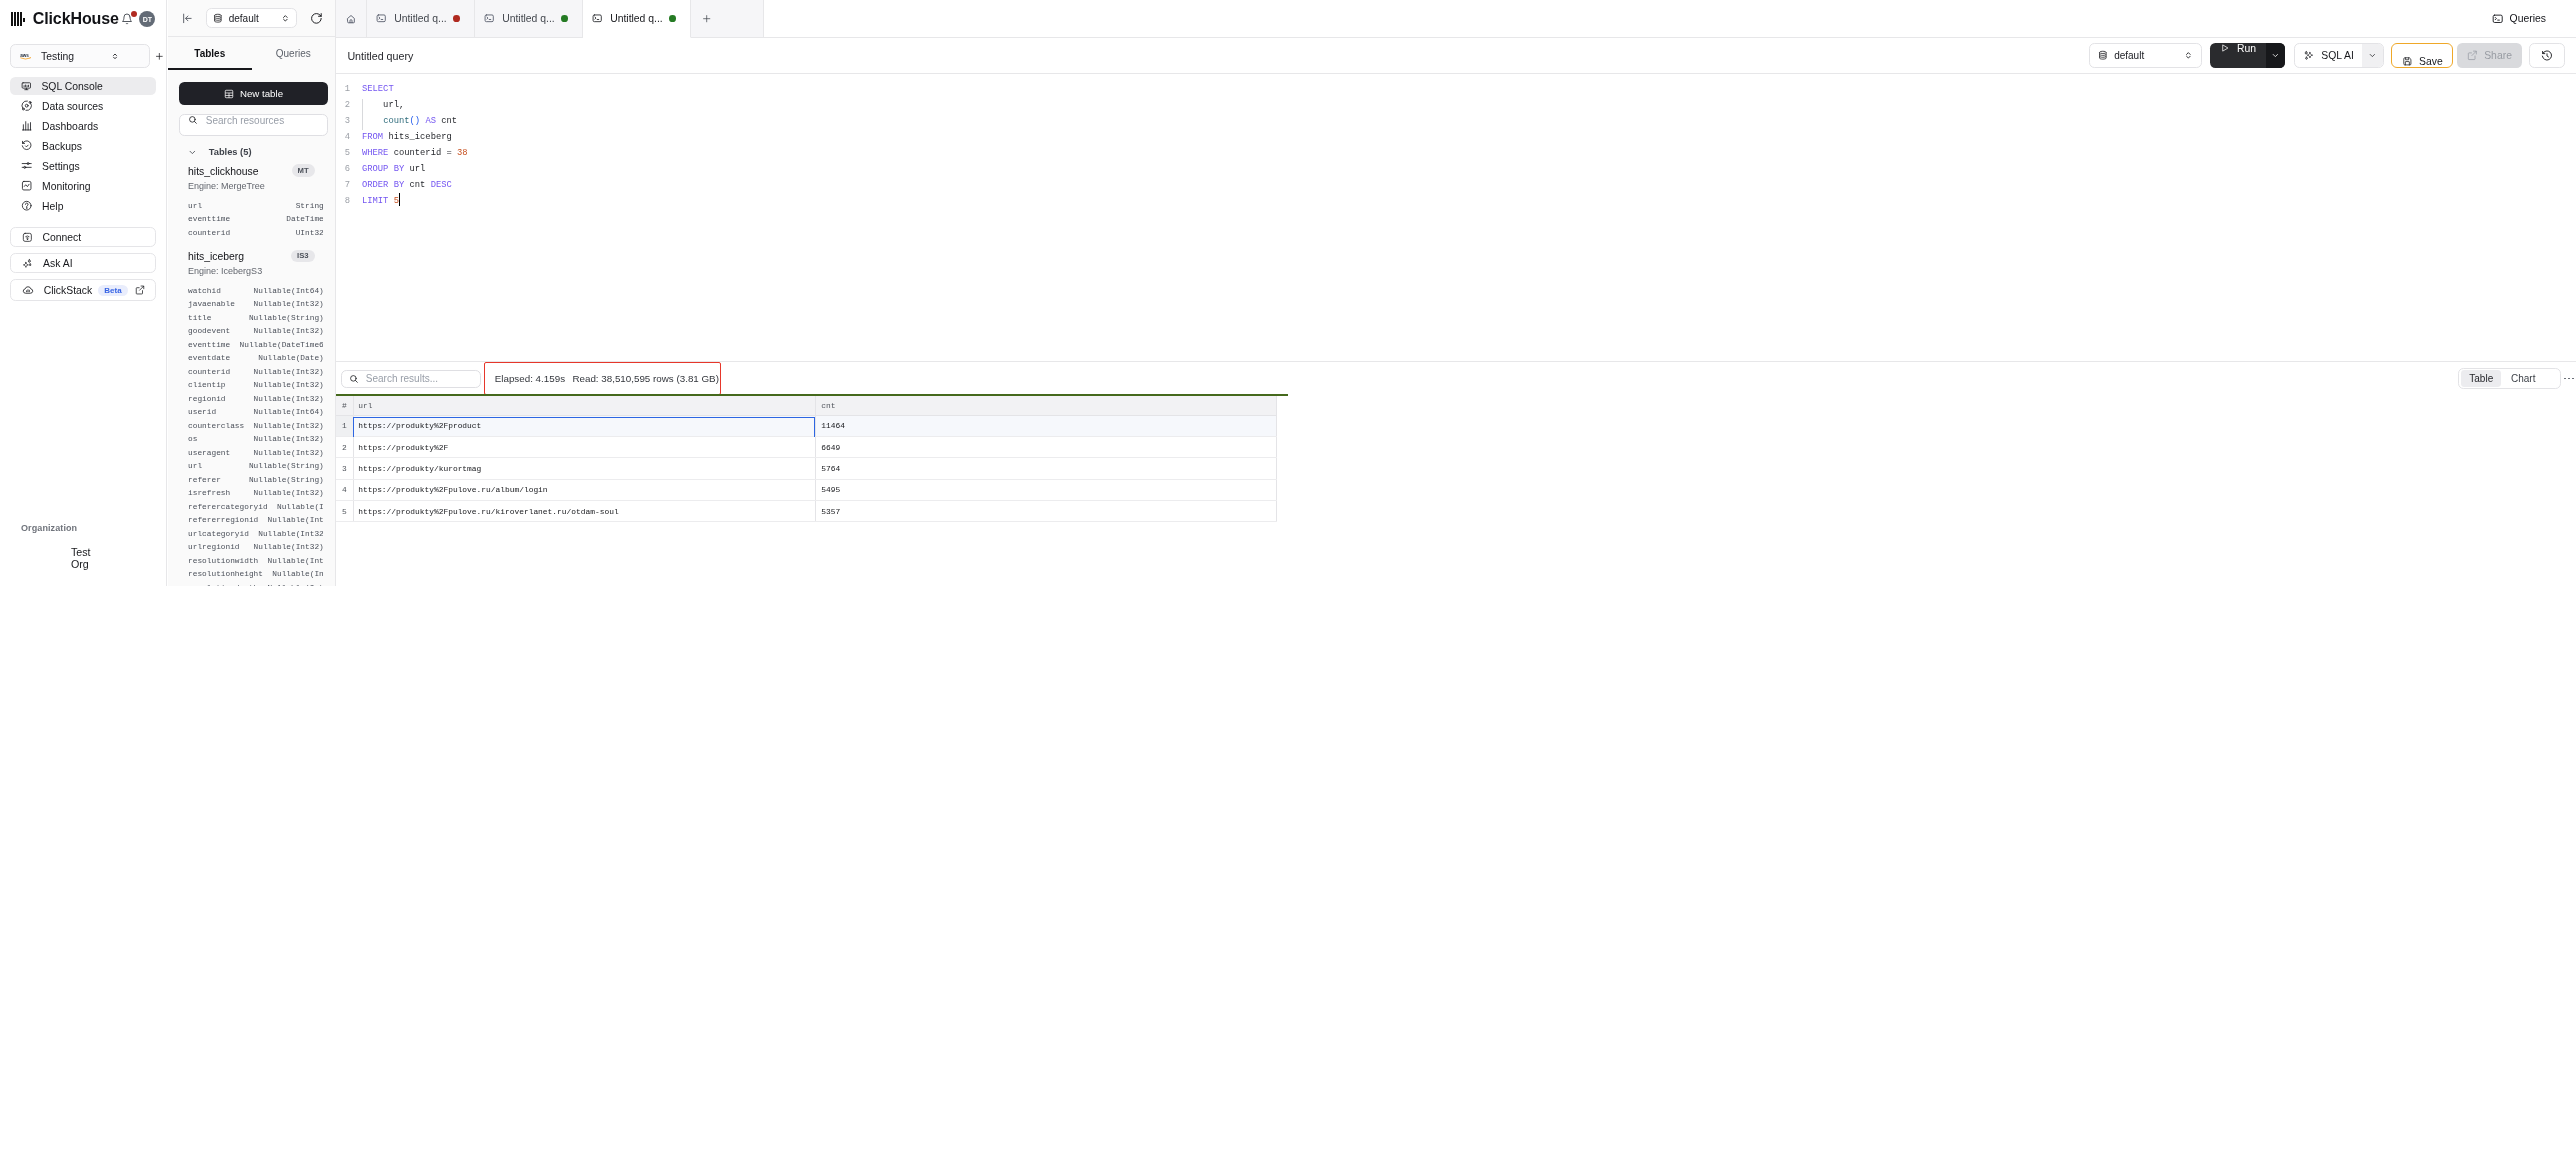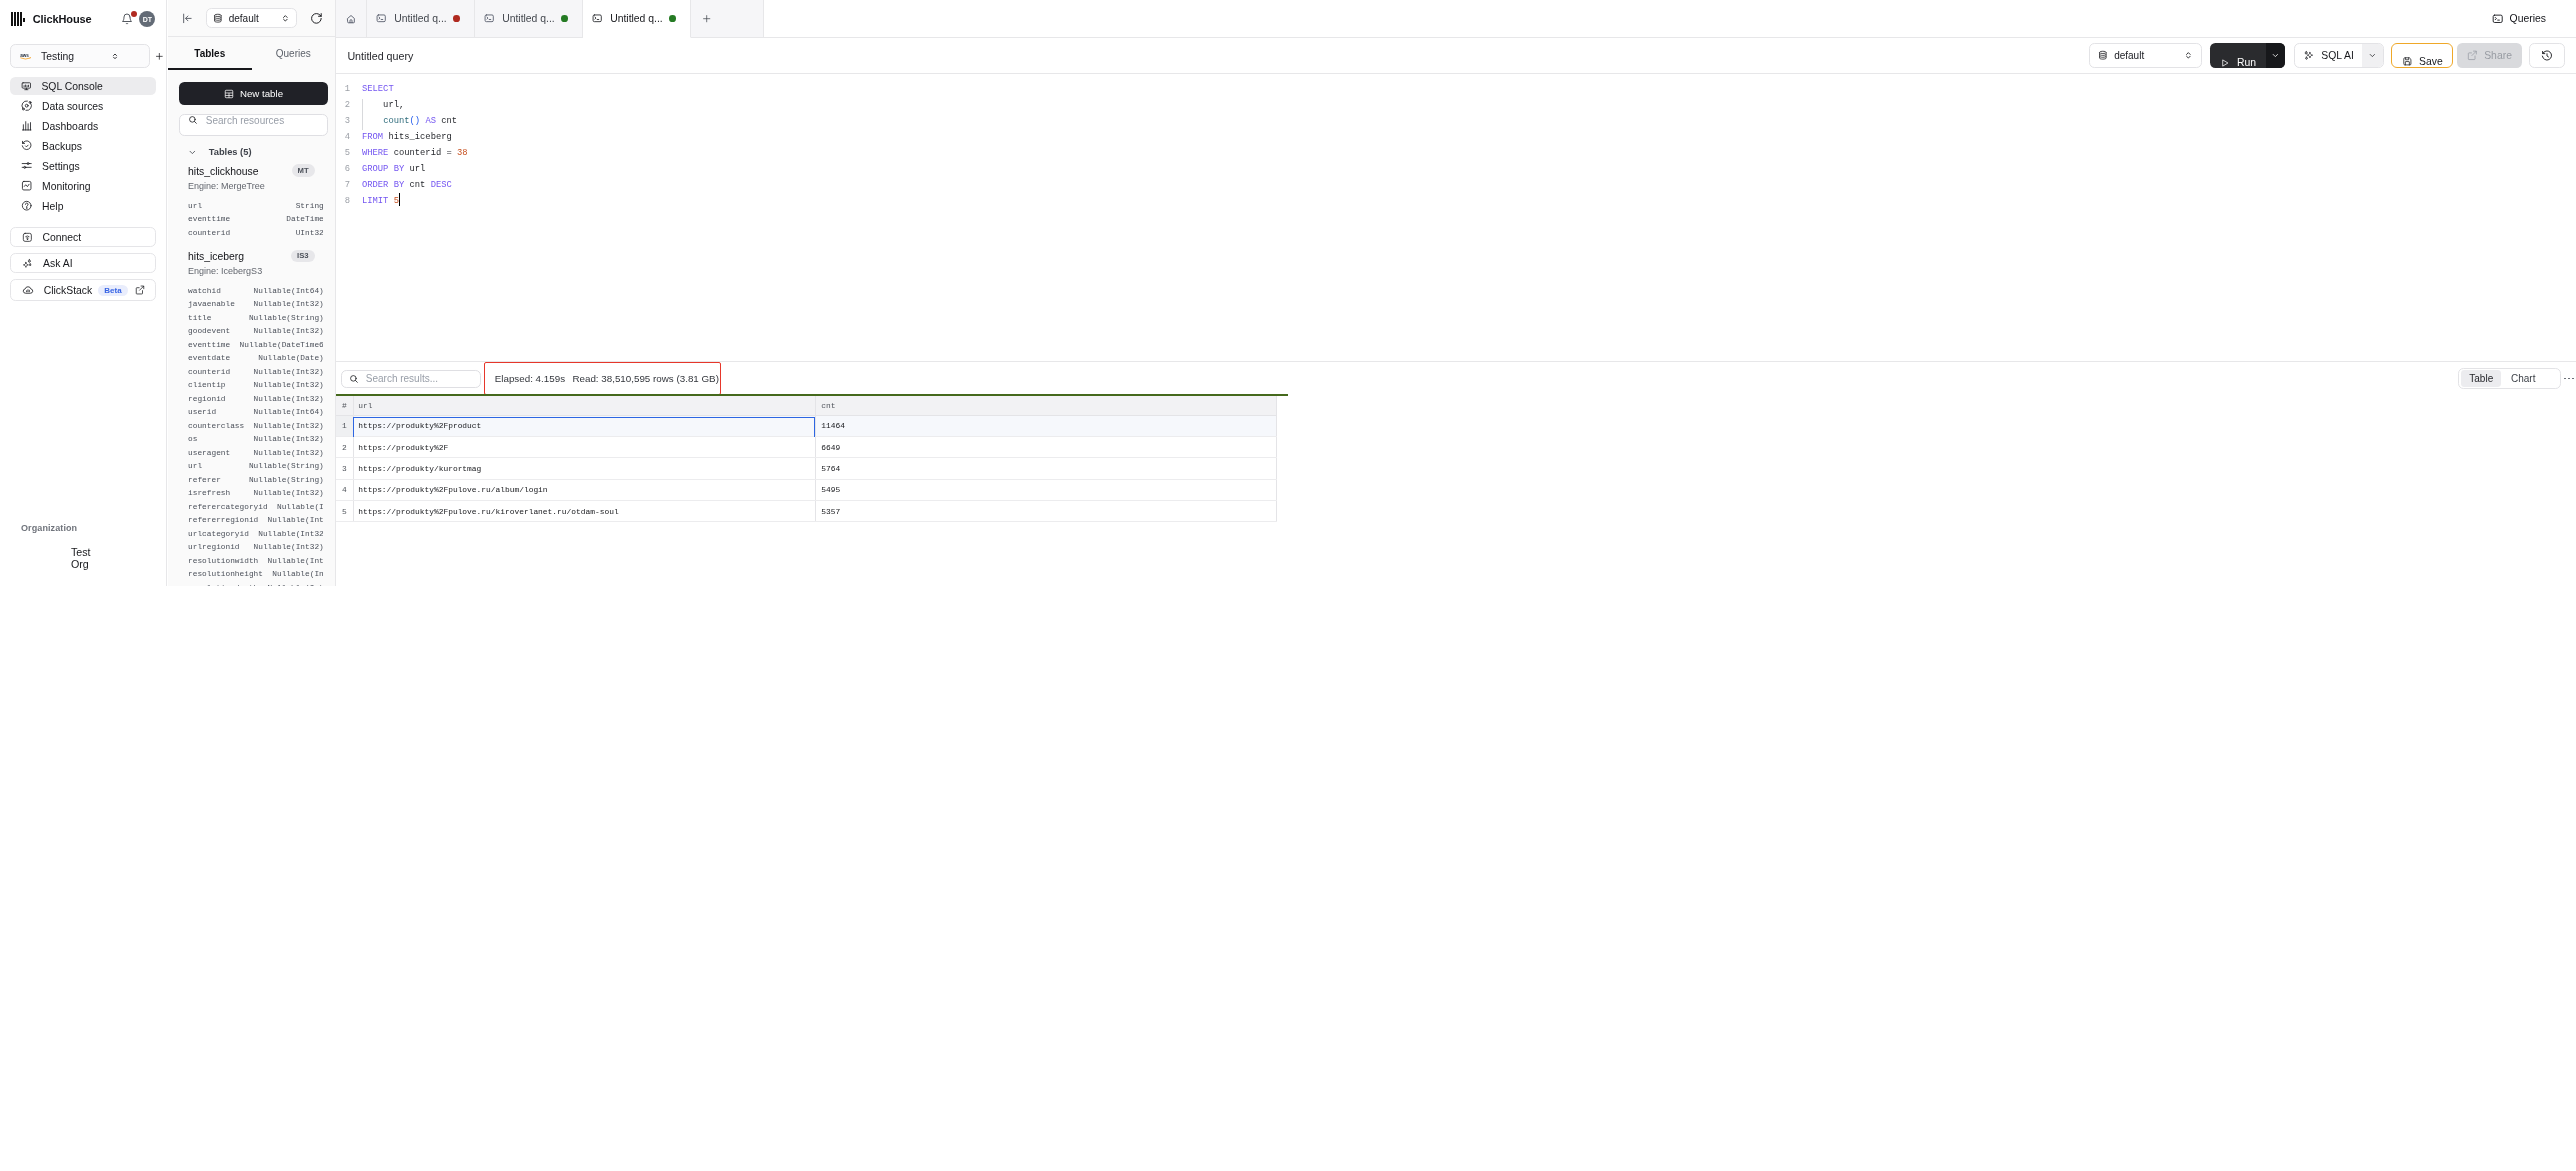--- a/index.html
+++ b/index.html
@@ -7,21 +7,21 @@
   font-family:"Liberation Sans", sans-serif; color:#1c1d21; }
 svg { display:block; }
 
 
 #sidebar { position:absolute; left:0; top:0; width:167px; height:586px;
   background:#fff; border-right:0.7px solid #e7e7e9; display:flex; flex-direction:column; }
 .sb-head { display:flex; align-items:center; height:38px; padding:0 10.7px; }
 .logo-bars { display:flex; align-items:center; height:14.8px; }
 .logo-bars i { display:block; width:2.2px; height:14.8px; background:#121212; margin-right:0.9px; }
 .logo-bars i.s { height:3.8px; width:1.7px; margin-top:2px; margin-right:0; }
-.sb-title { font-size:11px; font-weight:700; letter-spacing:-0.1px; color:#121317; margin-left:8px; }
+.sb-title { font-size:16px; font-weight:700; letter-spacing:-0.1px; color:#121317; margin-left:8px; }
 .sb-head .sp { flex:1; }
 .bellwrap { position:relative; width:12px; height:12px; margin-right:6px; }
 .bellwrap .dot { position:absolute; right:-3.4px; top:-1.7px; width:6px; height:6px; border-radius:50%; background:#b02a20; }
 .avatar { width:16px; height:16px; border-radius:50%; background:#636b76; color:#fff; font-size:7px;
   font-weight:700; display:flex; align-items:center; justify-content:center; letter-spacing:0; }
 
 .org-row { display:flex; align-items:center; margin:6.4px 1.3px 0 10px; }
 .org-sel { flex:1; height:24px; border:0.7px solid #e3e3e6; background:#fbfbfc; border-radius:5.4px;
   display:flex; align-items:center; padding:0 6.7px 0 8.7px; }
 .org-sel .nm { font-size:10.4px; color:#202127; margin-left:10px; }
@@ -97,21 +97,21 @@
 .tb-q span { margin-left:6.7px; }
 
 .qbar { height:36px; border-bottom:0.7px solid #e7e7e9; display:flex; align-items:center; padding:0 11.4px; }
 .qtitle { font-size:10.7px; color:#26272c; margin-left:0; }
 .qbar .sp { flex:1; }
 .qsel { width:113px; height:25px; background:#fff; border:0.7px solid #e3e3e6; border-radius:5.4px;
   display:flex; align-items:center; padding:0 8px; }
 .qsel .nm { font-size:10px; color:#202127; margin-left:6.7px; }
 .qsel .sp { flex:1; }
 .runbtn { width:75px; height:25px; margin-left:8.4px; background:#2a2b2e; border-radius:5.4px; display:flex; align-items:center; overflow:hidden; }
-.runbtn .m { flex:1; display:flex; align-items:flex-end; justify-content:center; color:#fff; font-size:10.4px; height:100%; }
+.runbtn .m { flex:1; display:flex; align-items:flex-start; justify-content:center; color:#fff; font-size:10.4px; height:100%; }
 .runbtn .m span { margin-left:6.7px; }
 .runbtn .c { width:19px; height:100%; background:#17181b; display:flex; align-items:center; justify-content:center; }
 .aibtn { height:25px; margin-left:9px; background:#fff; border:0.7px solid #e3e3e6; border-radius:5.4px;
   display:flex; align-items:center; overflow:hidden; }
 .aibtn .m { display:flex; align-items:center; padding:0 8px 0 8px; font-size:10.4px; color:#17181c; }
 .aibtn .m span { margin-left:6.7px; }
 .aibtn .c { width:21.5px; align-self:stretch; background:#f0f0f2;
   display:flex; align-items:center; justify-content:center; }
 .savebtn { height:25px; margin-left:7px; background:#fff; border:1.3px solid #efa829; border-radius:6px;
   display:flex; align-items:flex-end; padding:0 9.4px; font-size:10.4px; color:#17181c; }

